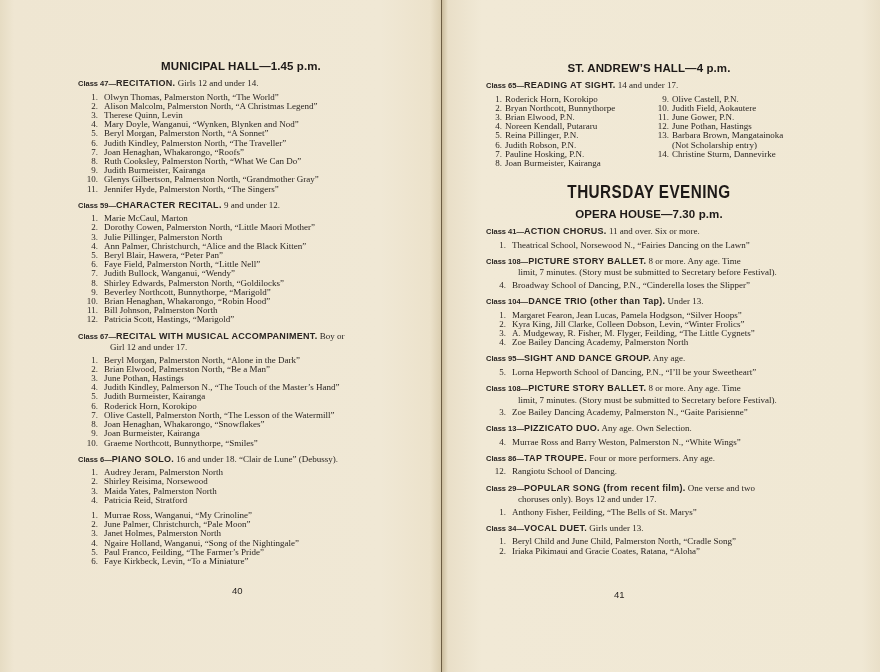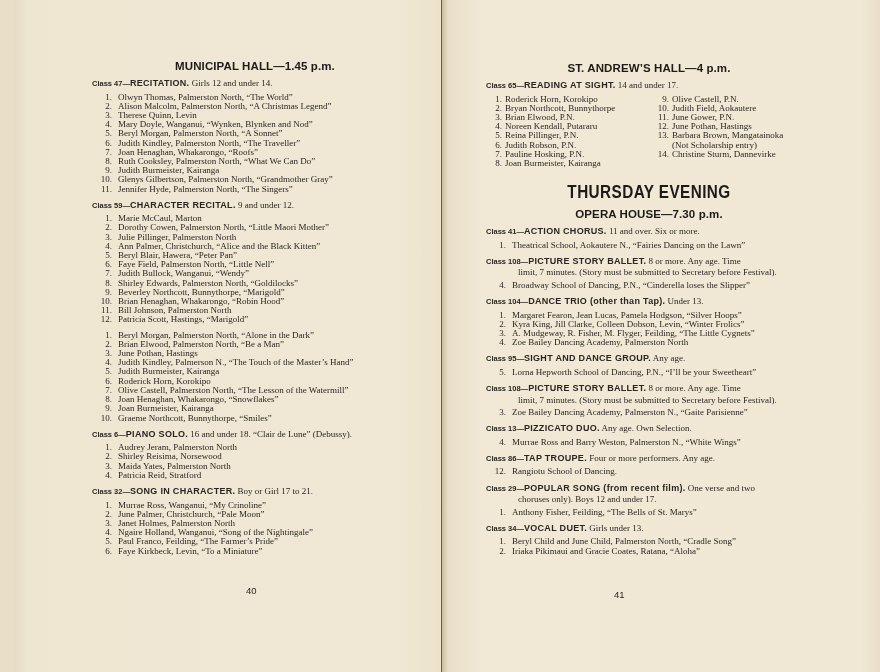--- a/index.html
+++ b/index.html
@@ -8,21 +8,21 @@
     background:#e9dfc8;
     font-family:"Liberation Serif", "DejaVu Serif", serif;
     color:#2a2522;
     position:relative;
   }
   .spread { position:absolute; left:0; top:0; width:880px; height:672px; }
   .page {
     position:absolute; top:0; height:672px;
     background:#efe6d2;
   }
-  .page.left { left:14px; width:442px; background:linear-gradient(to right,#e6dcc3 0px,#efe6d2 14px,#f0e8d5 380px,#ece2cb 430px,#d9ccae 442px); }
+  .page.left { left:0; width:442px; background:linear-gradient(to right,#e6dcc3 0px,#efe6d2 14px,#f0e8d5 380px,#ece2cb 430px,#d9ccae 442px); }
   .page.right { left:442px; width:438px; background:linear-gradient(to right,#cbbd9d 0px,#e9dfc8 6px,#f1e9d6 40px,#f0e8d4 420px,#e9dfc8 438px);padding-left:6px; }
   .gutter {
     position:absolute; left:441px; top:0; width:3px; height:672px;
     background:#6b5c42;
   }
   .content { position:absolute; }
   .left .content { left:78px; top:60px; width:326px; }
   .right .content { left:44px; top:62px; width:326px; }
 
   .hall {
@@ -151,20 +151,21 @@
           </li>
           <li>
             <span class="n">11.</span>
             <span class="t">Bill Johnson, Palmerston North</span>
           </li>
           <li>
             <span class="n">12.</span>
             <span class="t">Patricia Scott, Hastings, “Marigold”</span>
           </li>
         </ul>
+        <div class="cls"><span class="lbl">Class 67—</span><span class="title">RECITAL WITH MUSICAL ACCOMPANIMENT.</span>  <span class="desc">Boy or</span><span class="desc cont">Girl 12 and under 17.</span></div>
         <ul class="list">
           <li>
             <span class="n">1.</span>
             <span class="t">Beryl Morgan, Palmerston North, “Alone in the Dark”</span>
           </li>
           <li>
             <span class="n">2.</span>
             <span class="t">Brian Elwood, Palmerston North, “Be a Man”</span>
           </li>
           <li>
@@ -212,21 +213,20 @@
           </li>
           <li>
             <span class="n">3.</span>
             <span class="t">Maida Yates, Palmerston North</span>
           </li>
           <li>
             <span class="n">4.</span>
             <span class="t">Patricia Reid, Stratford</span>
           </li>
         </ul>
-        <div class="cls"><span class="lbl">Class 32—</span><span class="title">SONG IN CHARACTER.</span>  <span class="desc">Boy or Girl 17 to 21.</span></div>
         <ul class="list">
           <li>
             <span class="n">1.</span>
             <span class="t">Murrae Ross, Wanganui, “My Crinoline”</span>
           </li>
           <li>
             <span class="n">2.</span>
             <span class="t">June Palmer, Christchurch, “Pale Moon”</span>
           </li>
           <li>
@@ -327,21 +327,21 @@
           </ul>
       </div>
 
       <div class="big">THURSDAY EVENING</div>
       <div class="hall">OPERA HOUSE—7.30 p.m.</div>
       <div id="right-classes">
           <div class="cls"><span class="lbl">Class 41—</span><span class="title">ACTION CHORUS.</span>  <span class="desc">11 and over.  Six or more.</span></div>
           <ul class="list">
             <li>
               <span class="n">1.</span>
-              <span class="t">Theatrical School, Aokautere N., “Fairies Dancing on the Lawn”</span>
+              <span class="t">Theatrical School, Norsewood N., “Fairies Dancing on the Lawn”</span>
             </li>
           </ul>
           <div class="cls"><span class="lbl">Class 108—</span><span class="title">PICTURE STORY BALLET.</span>  <span class="desc">8 or more.  Any age.  Time</span><span class="desc cont">limit, 7 minutes.  (Story must be submitted to Secretary before Festival).</span></div>
           <ul class="list">
             <li>
               <span class="n">4.</span>
               <span class="t">Broadway School of Dancing, P.N., “Cinderella loses the Slipper”</span>
             </li>
           </ul>
           <div class="cls"><span class="lbl">Class 104—</span><span class="title">DANCE TRIO (other than Tap).</span>  <span class="desc">Under 13.</span></div>

